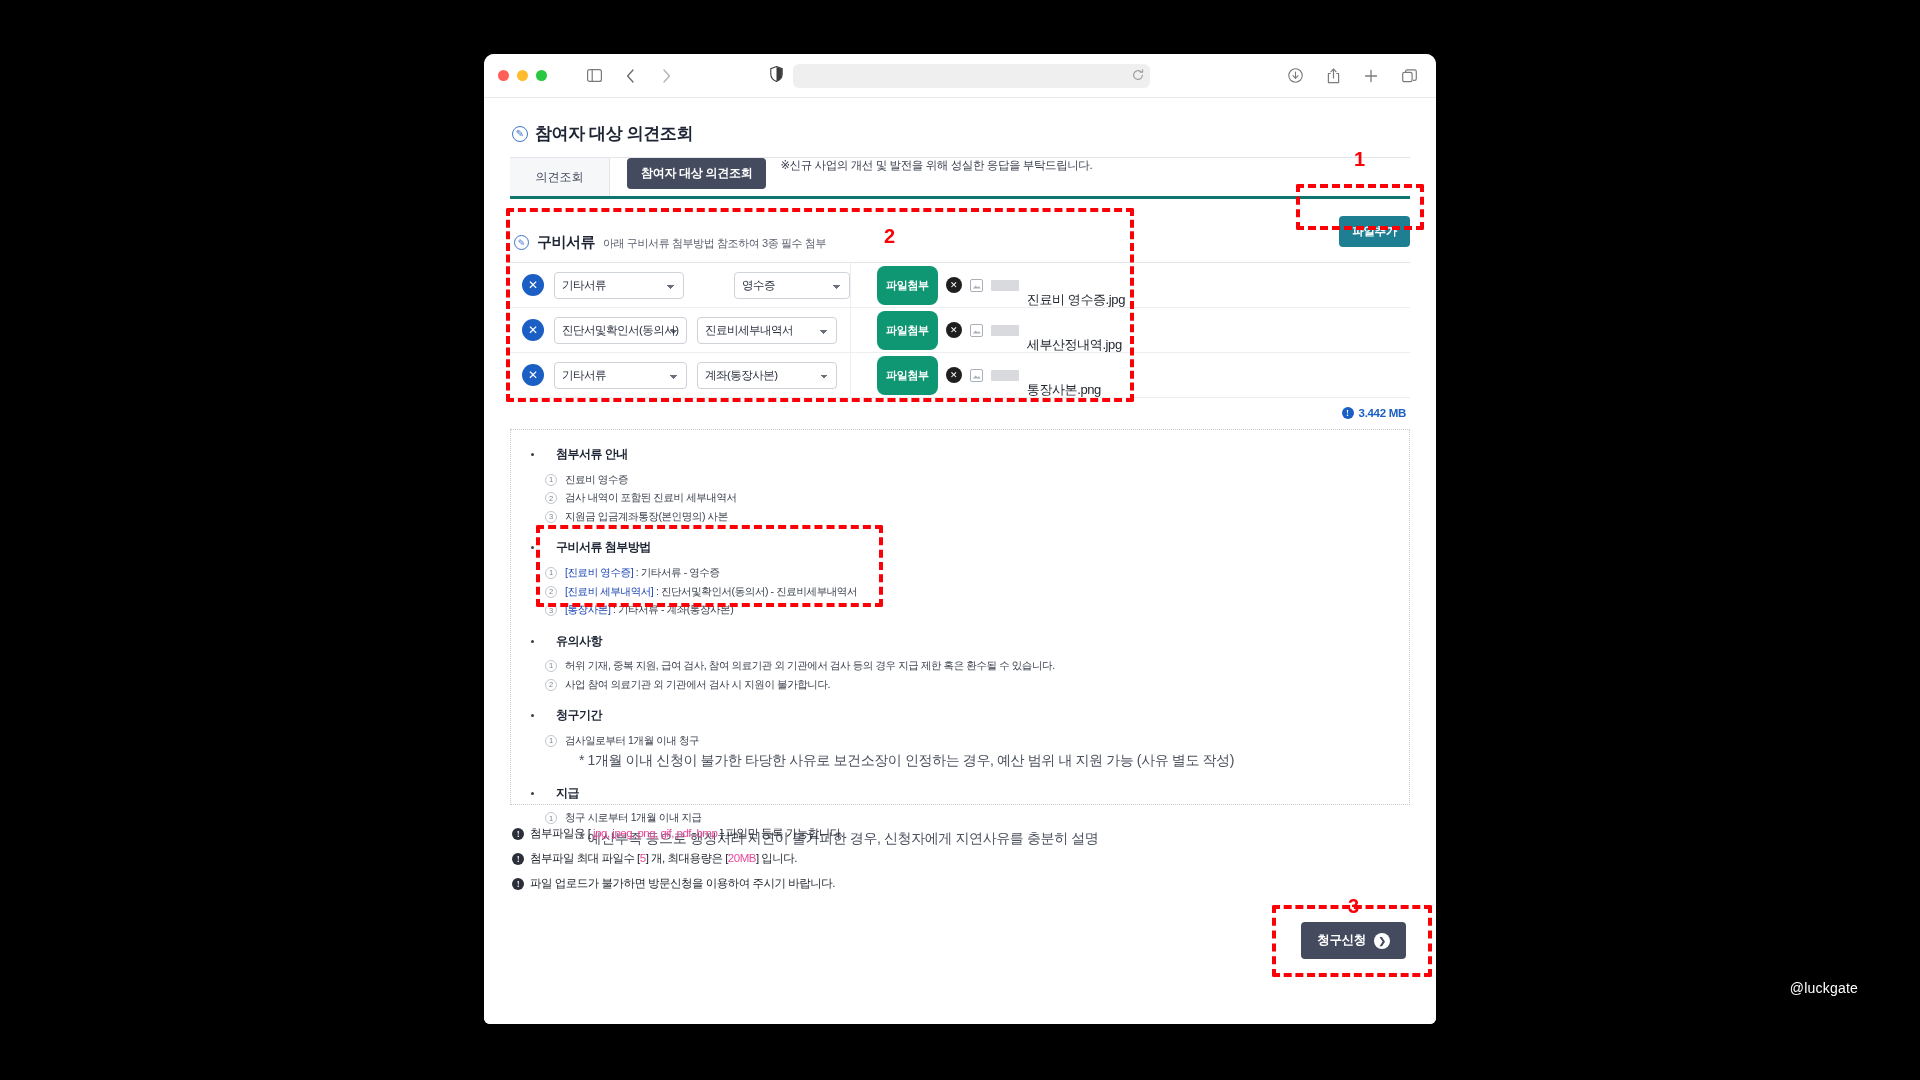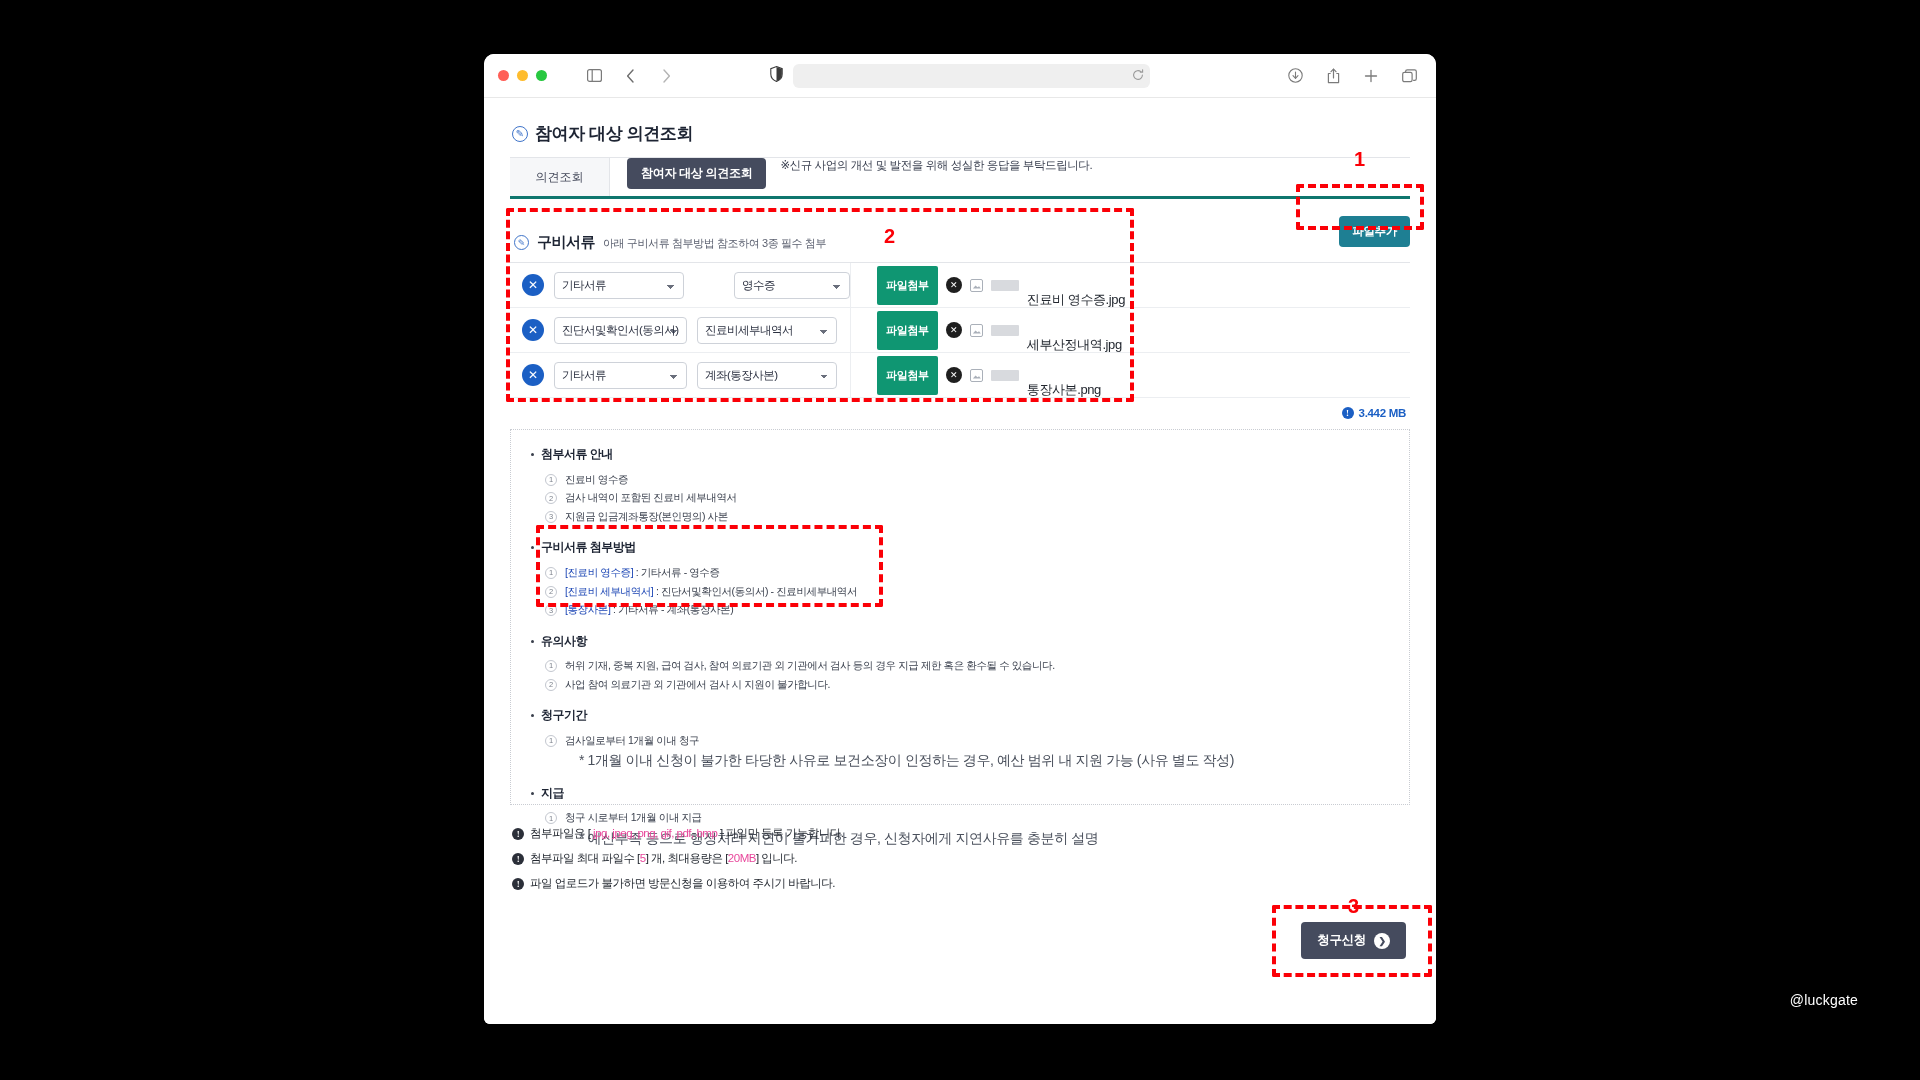--- a/index.html
+++ b/index.html
@@ -133,21 +133,21 @@
     background-size: 4px 4px, 4px 4px;
     background-repeat: no-repeat;
   }
   .fright {
     flex: 1 1 auto; display: flex; align-items: center; gap: 8px;
     border-left: 1px solid #eceef1; height: 100%; padding-left: 26px;
   }
   .btn-attach {
     background: #0f9672; color: #fff; border: none;
     font-size: 11px; font-weight: 700; letter-spacing: -.3px;
-    padding: 12px 9px; border-radius: 2px; cursor: pointer;
+    padding: 12px 9px; border-radius: 8px; cursor: pointer;
   }
   .x-black {
     width: 16px; height: 16px; border-radius: 50%;
     background: #1f1f1f; color: #fff;
     display: flex; align-items: center; justify-content: center;
     font-size: 9px; font-weight: 700; cursor: pointer; flex: 0 0 auto;
   }
   .img-icon {
     width: 13px; height: 13px; border: 1px solid #aab0b9; border-radius: 2px;
     position: relative; flex: 0 0 auto;
@@ -176,21 +176,21 @@
   
   .infobox {
     margin-top: 10px;
     border: 1px dotted #c9ccd2;
     padding: 16px 20px 18px 20px;
     height: 376px;
   }
   .grp { margin-bottom: 13px; }
   .grp-title {
     font-size: 12px; font-weight: 700; color: #1d2433;
-    letter-spacing: -.5px; display: flex; align-items: center; gap: 7px;
+    letter-spacing: -.5px; display: flex; align-items: center; gap: 22px;
     margin-bottom: 7px;
   }
   .bullet { width: 3px; height: 3px; background: #3a3f4c; border-radius: 50%; display: inline-block; }
   .olist { list-style: none; }
   .oli {
     display: flex; align-items: flex-start; gap: 8px;
     font-size: 10.5px; color: #3b414e; letter-spacing: -.4px;
     padding: 1.5px 0 1.5px 14px; line-height: 1.5;
   }
   .num {
@@ -236,21 +236,21 @@
     pointer-events: none;
     border-radius: 2px;
   }
   .anno-num {
     position: absolute;
     color: #fb0007; font-weight: 700; font-size: 20px;
     font-family: "Liberation Sans", sans-serif;
     pointer-events: none;
   }
   .watermark {
-    position: absolute; right: 62px; bottom: 72px;
+    position: absolute; right: 62px; bottom: 84px;
     color: #fff; font-size: 14px; letter-spacing: .2px;
   }
 </style>
 </head>
 <body>
 
 <div id="root">
 
   <div class="browser">
 

